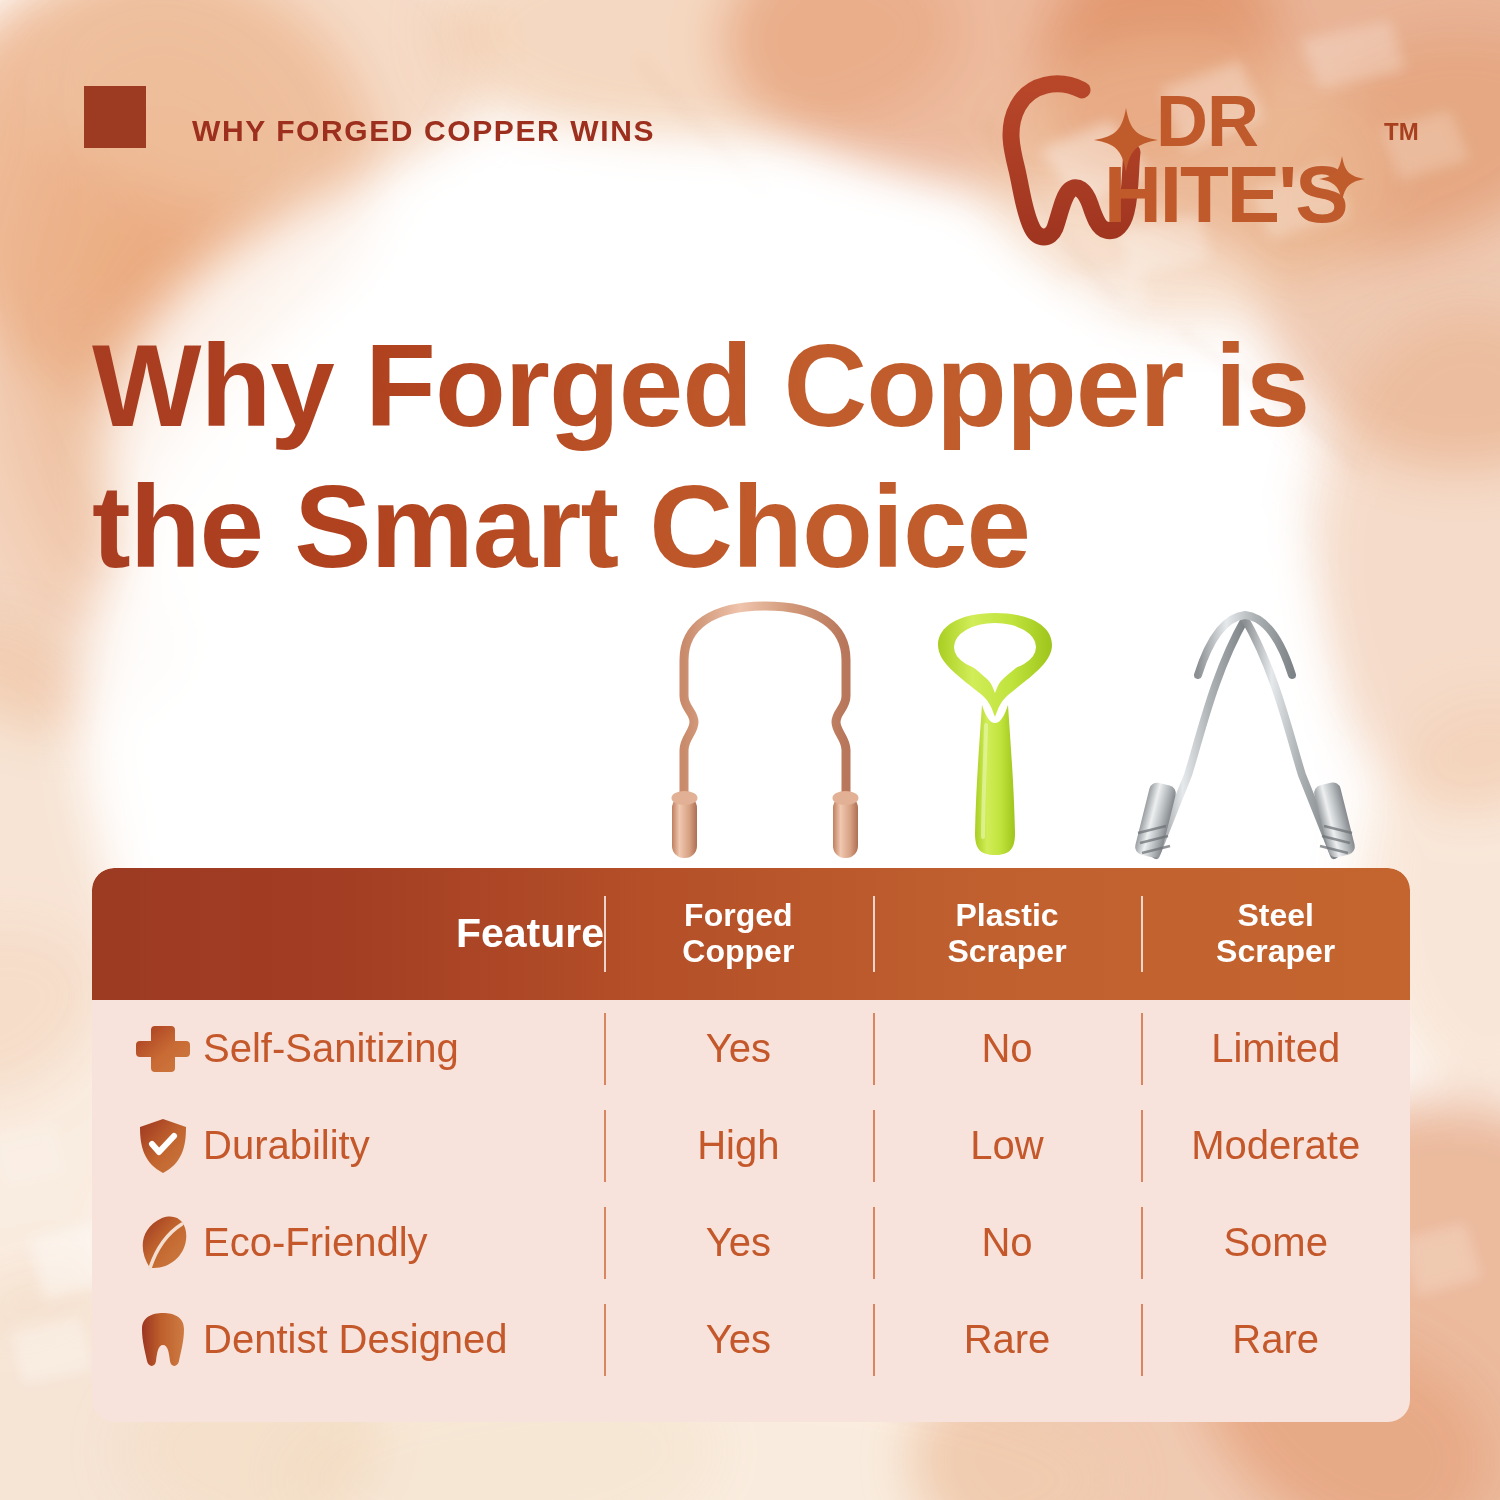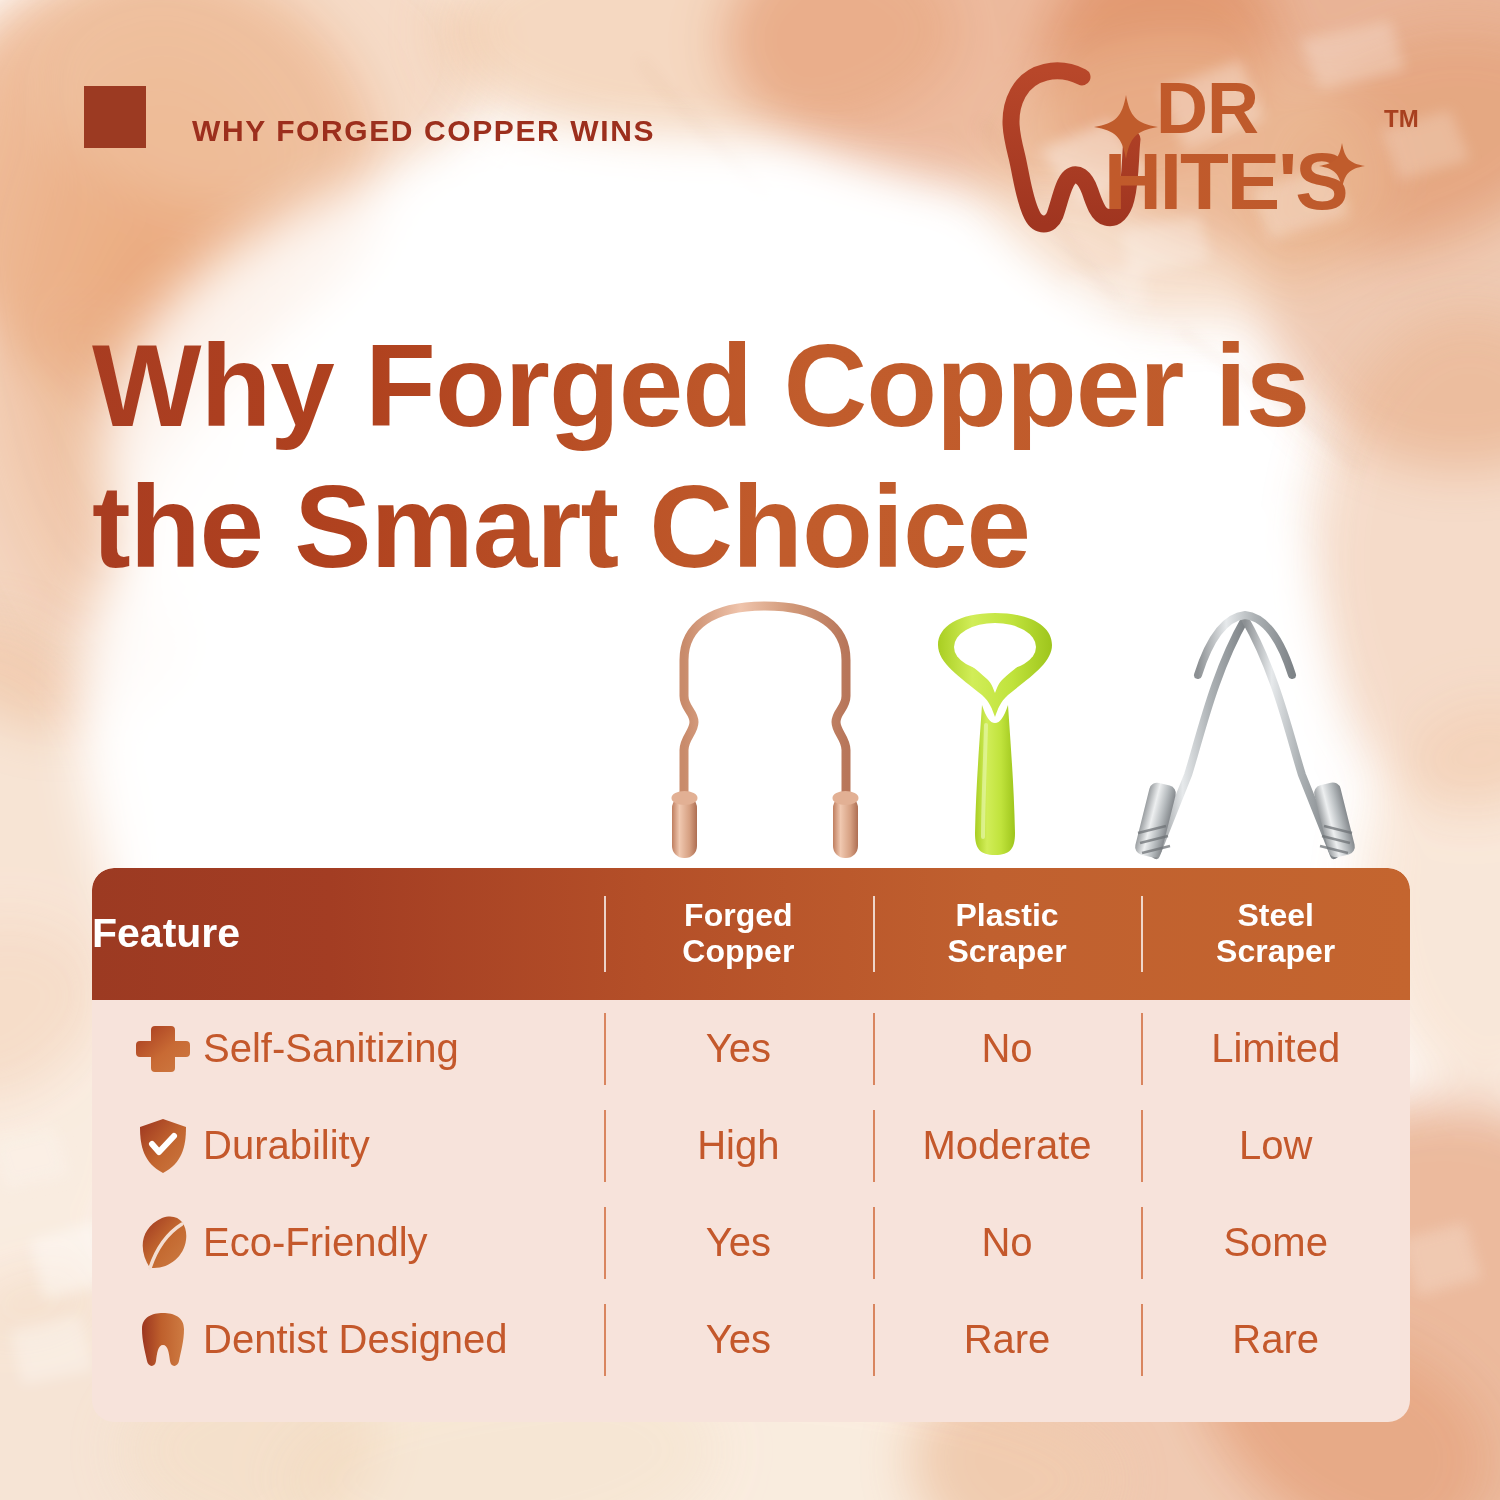--- a/index.html
+++ b/index.html
@@ -20,21 +20,21 @@
   
   #eyebrow{position:absolute;left:84px;top:86px;display:flex;align-items:flex-end;gap:0;}
   #eyebrow-square{width:62px;height:62px;background:#9C3A22;flex:0 0 auto;}
   #eyebrow-text{
     margin-left:46px;
     font-size:30px;font-weight:bold;letter-spacing:1.6px;
     color:#9C2F1D;white-space:nowrap;
   }
 
   
-  #logo{position:absolute;right:74px;top:59px;width:440px;height:180px;}
+  #logo{position:absolute;right:74px;top:72px;width:440px;height:180px;}
   #logo svg{width:100%;height:100%;display:block;}
 
   
   #headline{
     position:absolute;left:92px;top:238px;width:1270px;
     font-size:116px;line-height:1.22;font-weight:bold;
     letter-spacing:-1px;
     background:linear-gradient(100deg,#A83C21 0%,#B0421F 22%,#C15C2C 55%,#BF5B2B 100%);
     -webkit-background-clip:text;background-clip:text;
     -webkit-text-fill-color:transparent;color:#B14A26;
@@ -57,21 +57,21 @@
   #table-head{
     display:flex;align-items:center;
     height:132px;
     background:linear-gradient(90deg,#9C3A22 0%,#A33D23 18%,#B44F28 42%,#C0602F 68%,#C4652F 100%);
     border-radius:22px 22px 0 0;
   }
   .th{
     color:#ffffff;font-weight:bold;font-size:32px;line-height:1.12;
     text-align:center;position:relative;
   }
-  .th-feature{flex:0 0 512px;text-align:left;font-size:41px;}
+  .th-feature{flex:0 0 512px;text-align:right;font-size:41px;}
   .th-col{flex:1 1 0;}
   .th-col::before{
     content:"";position:absolute;left:0;top:50%;transform:translateY(-50%);
     width:2px;height:76px;background:rgba(255,255,255,.75);
   }
 
   .trow{
     display:flex;align-items:center;height:97px;
   }
   .td-feature{
@@ -362,22 +362,22 @@
                   <stop offset="100%" stop-color="#CB7840"></stop>
             </linearGradient>
               </defs>
             <path d="M27,2 L50,10 C50,30 46,46 27,56 C8,46 4,30 4,10 Z" fill="url(#ic2)"></path>
             <path d="M16,27 l7,8 l15,-16" fill="none" stroke="#fff" stroke-width="6" stroke-linecap="round" stroke-linejoin="round"></path>
           </svg>
         </span>
         <span class="flabel">Durability</span>
       </div>
       <div class="td-val">High</div>
+      <div class="td-val">Low</div>
       <div class="td-val">Moderate</div>
-      <div class="td-val">Low</div>
     </div>
 
     <div class="trow">
       <div class="td-feature">
         <span class="ficon">
           <svg viewBox="0 0 54 58">
             <defs>
                 <linearGradient id="ic3" x1="0" y1="0" x2="1" y2="1">
               <stop offset="0%" stop-color="#9E3620"></stop>
                   <stop offset="50%" stop-color="#C3682F"></stop>

